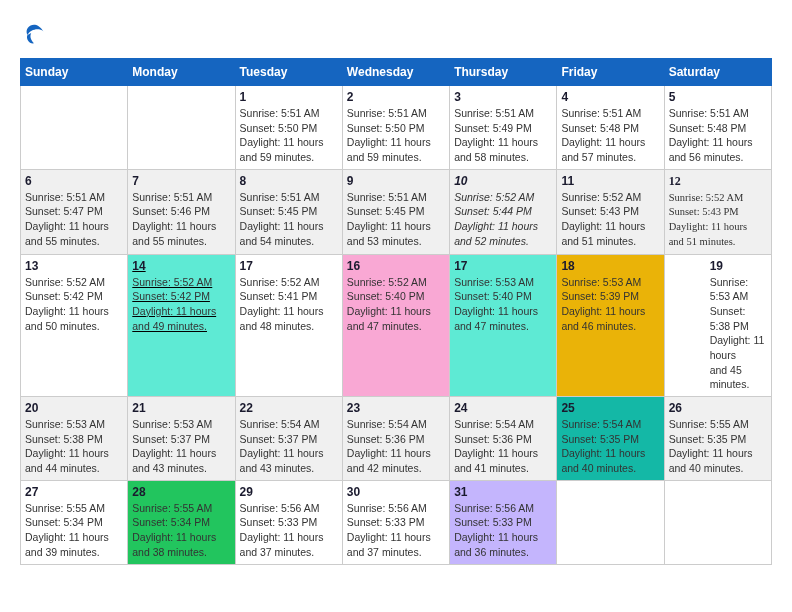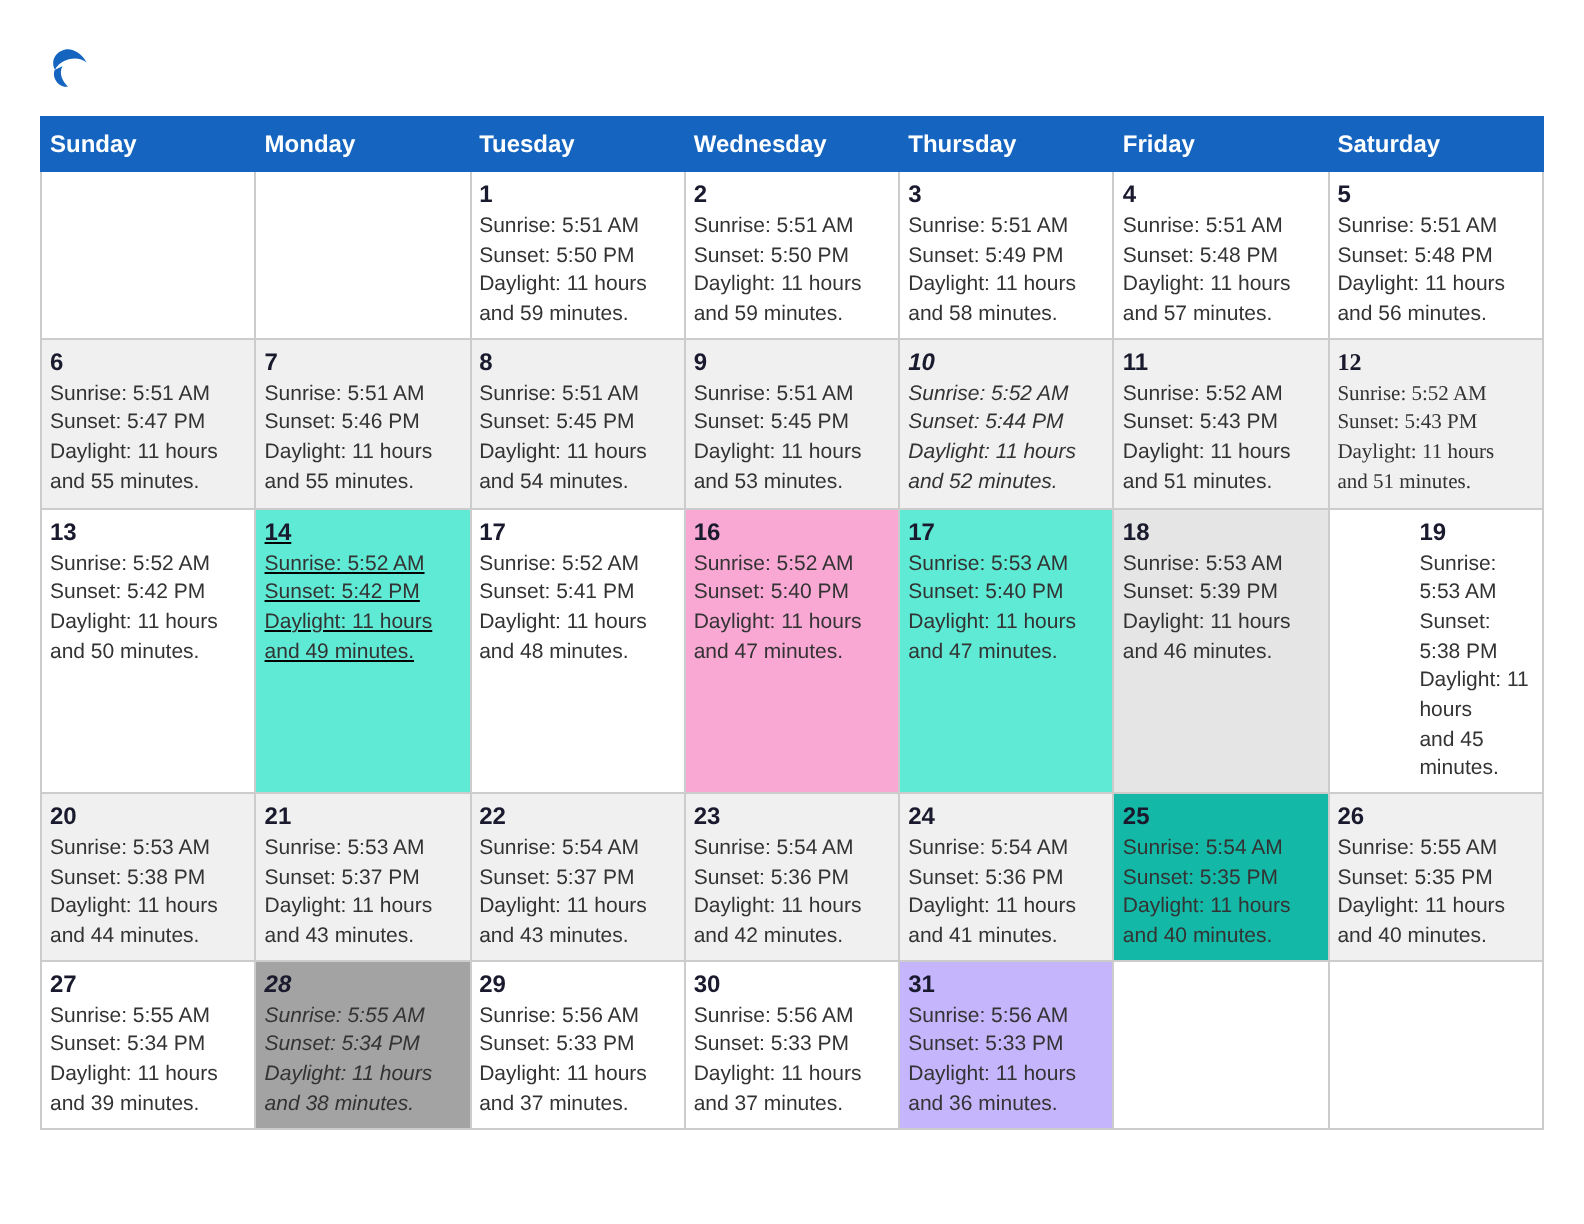--- a/index.html
+++ b/index.html
@@ -245,21 +245,21 @@
 Daylight: 11 hours
 and 47 minutes.</div>
         </td>
         <td style="background: #5eead4;">
           <div class="day-number">17</div>
           <div class="day-info" style="white-space: pre-line;">Sunrise: 5:53 AM
 Sunset: 5:40 PM
 Daylight: 11 hours
 and 47 minutes.</div>
         </td>
-        <td style="background: #e5e5e5;">
+        <td style="background: #eab308;">
           <div class="day-number">18</div>
           <div class="day-info" style="white-space: pre-line;">Sunrise: 5:53 AM
 Sunset: 5:39 PM
 Daylight: 11 hours
 and 46 minutes.</div>
         </td>
         <td style="background: rgb(255, 255, 255); padding-left: 45px;">
           <div class="day-number">19</div>
           <div class="day-info" style="white-space: pre-line;">Sunrise: 5:53 AM
 Sunset: 5:38 PM
@@ -319,21 +319,21 @@
         </td>
       </tr>
       <tr>
         <td style="background: rgb(255, 255, 255);">
           <div class="day-number">27</div>
           <div class="day-info" style="white-space: pre-line;">Sunrise: 5:55 AM
 Sunset: 5:34 PM
 Daylight: 11 hours
 and 39 minutes.</div>
         </td>
-        <td style="background: #a3a3a3; font-style: italic;">
+        <td style="background: #22c55e;">
           <div class="day-number">28</div>
           <div class="day-info" style="white-space: pre-line;">Sunrise: 5:55 AM
 Sunset: 5:34 PM
 Daylight: 11 hours
 and 38 minutes.</div>
         </td>
         <td style="background: rgb(255, 255, 255);">
           <div class="day-number">29</div>
           <div class="day-info" style="white-space: pre-line;">Sunrise: 5:56 AM
 Sunset: 5:33 PM

